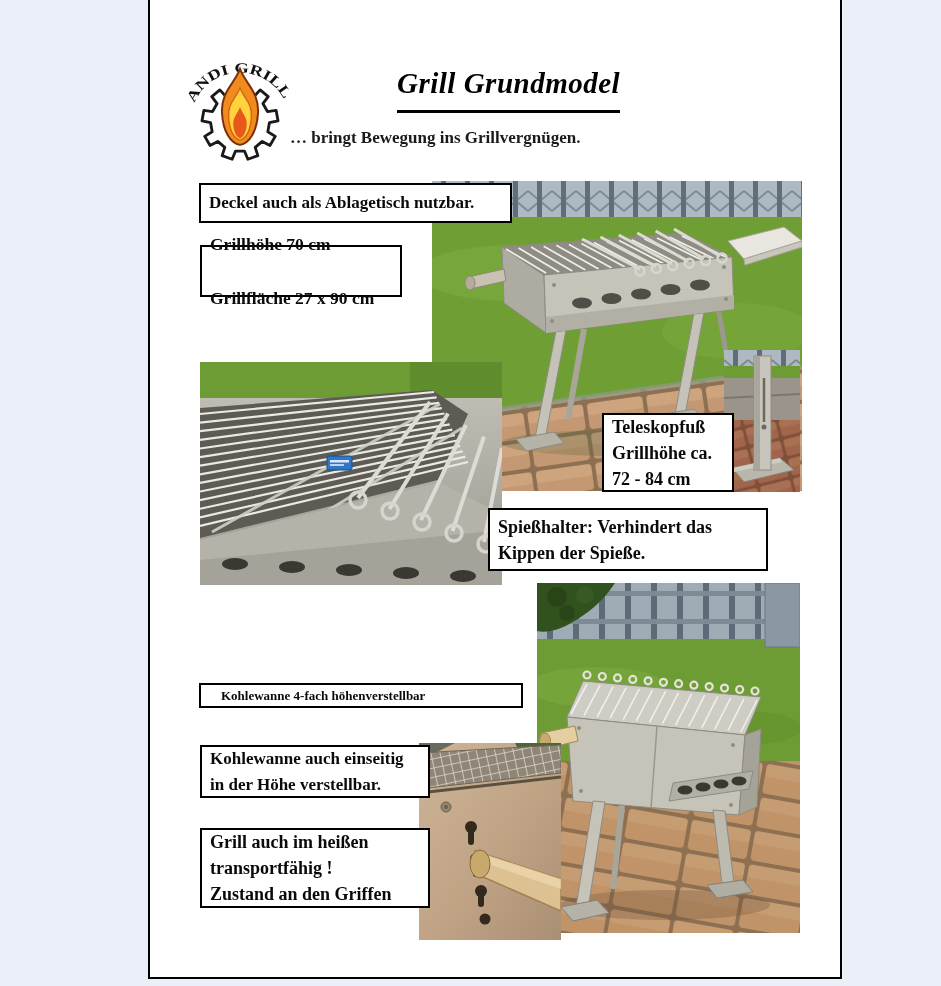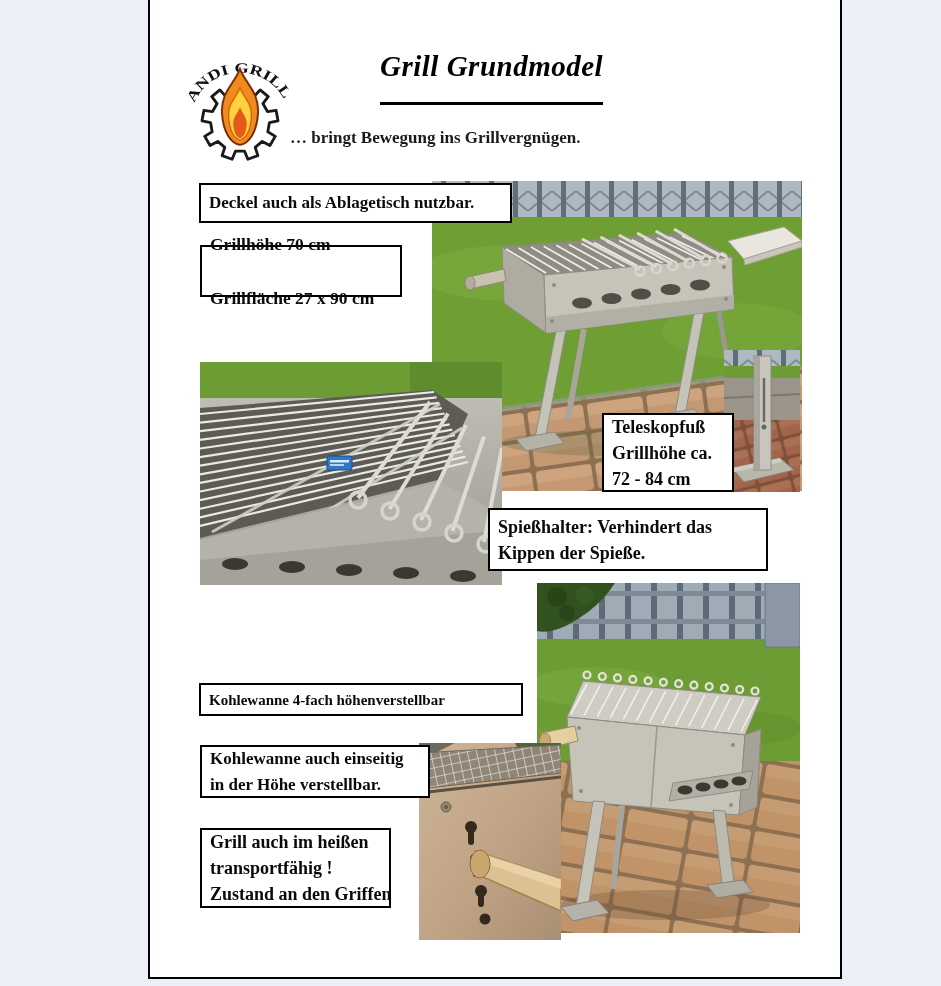--- a/index.html
+++ b/index.html
@@ -13,44 +13,44 @@
     position:absolute;left:148px;top:0;
     width:694px;height:979px;
     box-sizing:border-box;
     background:#ffffff;
     border-left:2px solid #000;
     border-right:2px solid #000;
     border-bottom:2px solid #000;
   }
   .logo{position:absolute;left:33px;top:42px;width:114px;height:126px;}
   .title{
-    position:absolute;left:230px;top:50px;margin:0;
+    position:absolute;left:230px;top:50px;margin:17px;
     font-size:29px;font-weight:bold;font-style:italic;
     letter-spacing:.5px;color:#000;white-space:nowrap;
-    border-bottom:3px solid #000;padding-bottom:19px;
+    border-bottom:3px solid #000;padding-bottom:10px;
   }
   .tagline{
     position:absolute;left:140px;top:128px;
     font-size:17px;font-weight:bold;color:#1a1a1a;white-space:nowrap;
   }
   .callout{
     position:absolute;box-sizing:border-box;
     background:#fff;border:2px solid #000;
     font-weight:bold;color:#0a0a0a;
     font-size:18px;line-height:26px;
     padding:16px 8px;white-space:nowrap;z-index:5;
     display:flex;flex-direction:column;justify-content:center;
   }
   .c-deckel{left:49px;top:183px;width:313px;height:40px;font-size:17px;}
   .c-abmessungen{left:50px;top:245px;width:202px;height:52px;font-size:17.5px;gap:28px;}
   .c-teleskopfuss{left:452px;top:413px;width:132px;height:79px;}
   .c-spiesshalter{left:338px;top:508px;width:280px;height:63px;}
-  .c-kohlewanne{left:49px;top:683px;width:324px;height:33px;font-size:15px;padding:1px 8px;}
+  .c-kohlewanne{left:49px;top:683px;width:324px;height:25px;font-size:13px;padding:1px 20px;}
   .c-kohlewanne-einseitig{left:50px;top:745px;width:230px;height:53px;font-size:17px;}
-  .c-transport{left:50px;top:828px;width:191px;height:80px;}
+  .c-transport{left:50px;top:828px;width:230px;height:80px;}
   .photo{position:absolute;display:block;}
   .p-a{left:282px;top:181px;width:370px;height:310px;z-index:1;}
   .p-b{left:50px;top:362px;width:302px;height:223px;z-index:2;}
   .p-c{left:574px;top:350px;width:76px;height:142px;z-index:2;}
   .p-d{left:387px;top:583px;width:263px;height:350px;z-index:1;}
   .p-e{left:269px;top:743px;width:142px;height:197px;z-index:2;}
 </style>
 </head>
 <body>
 

